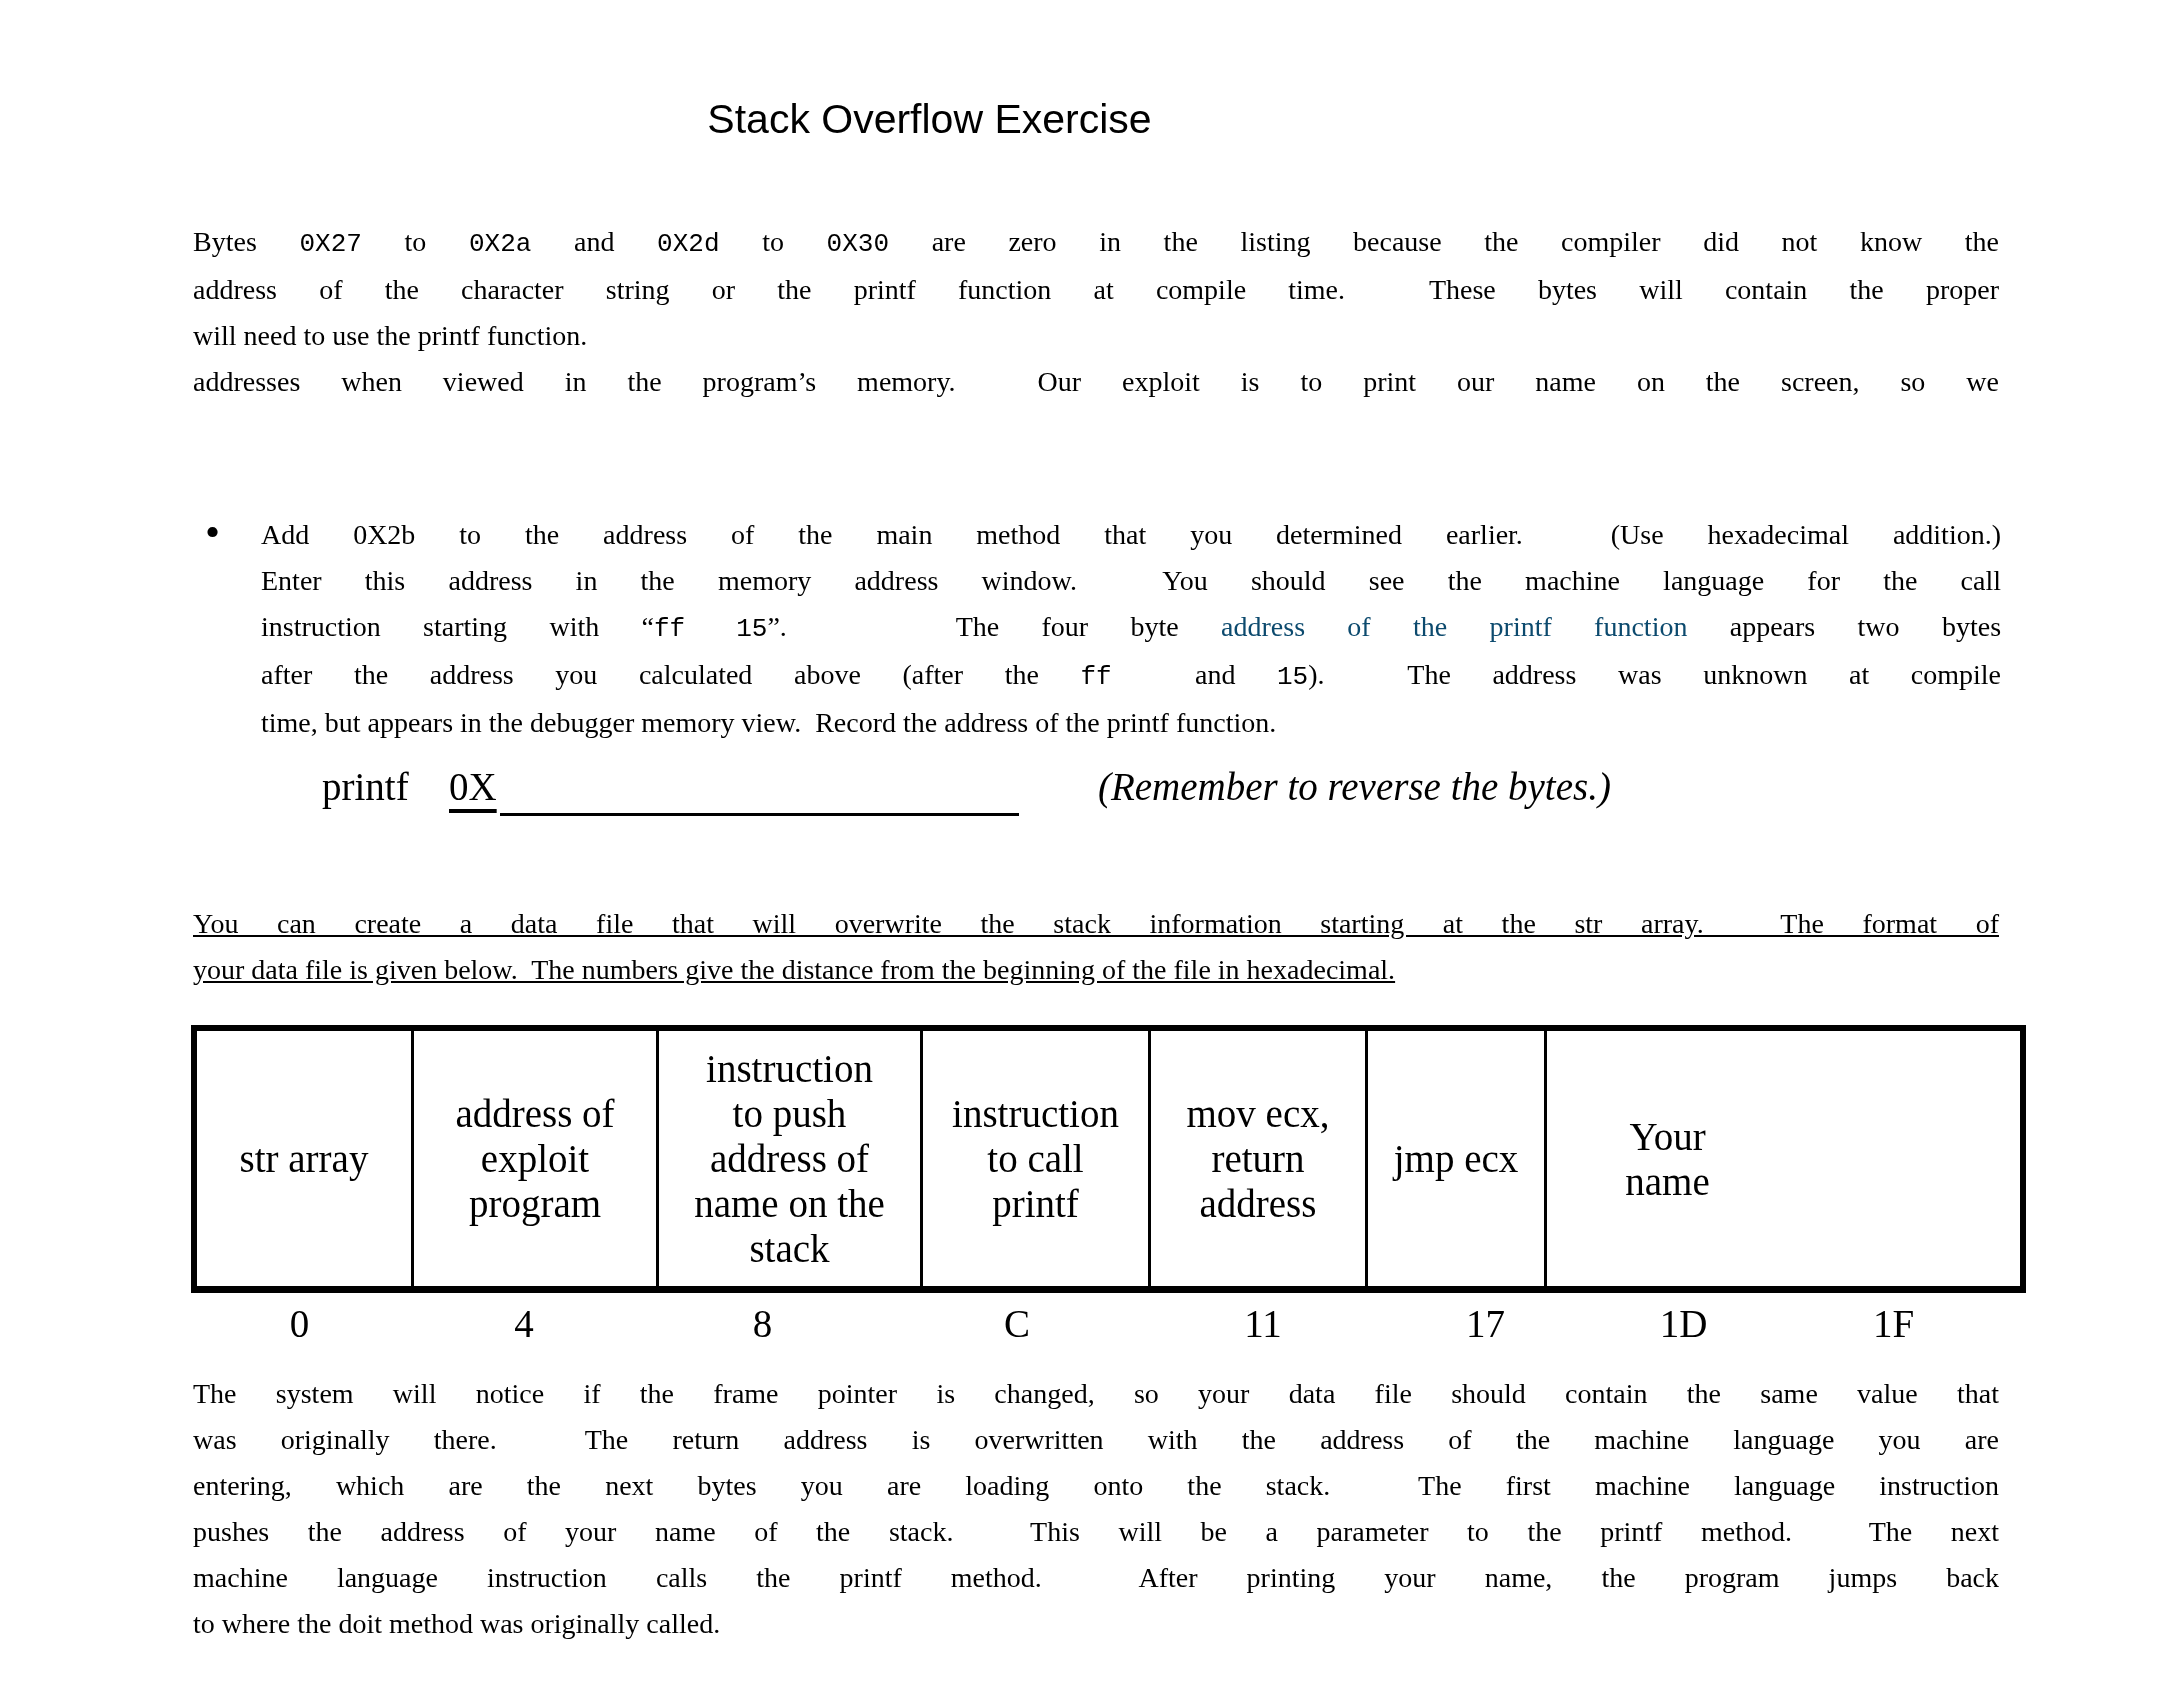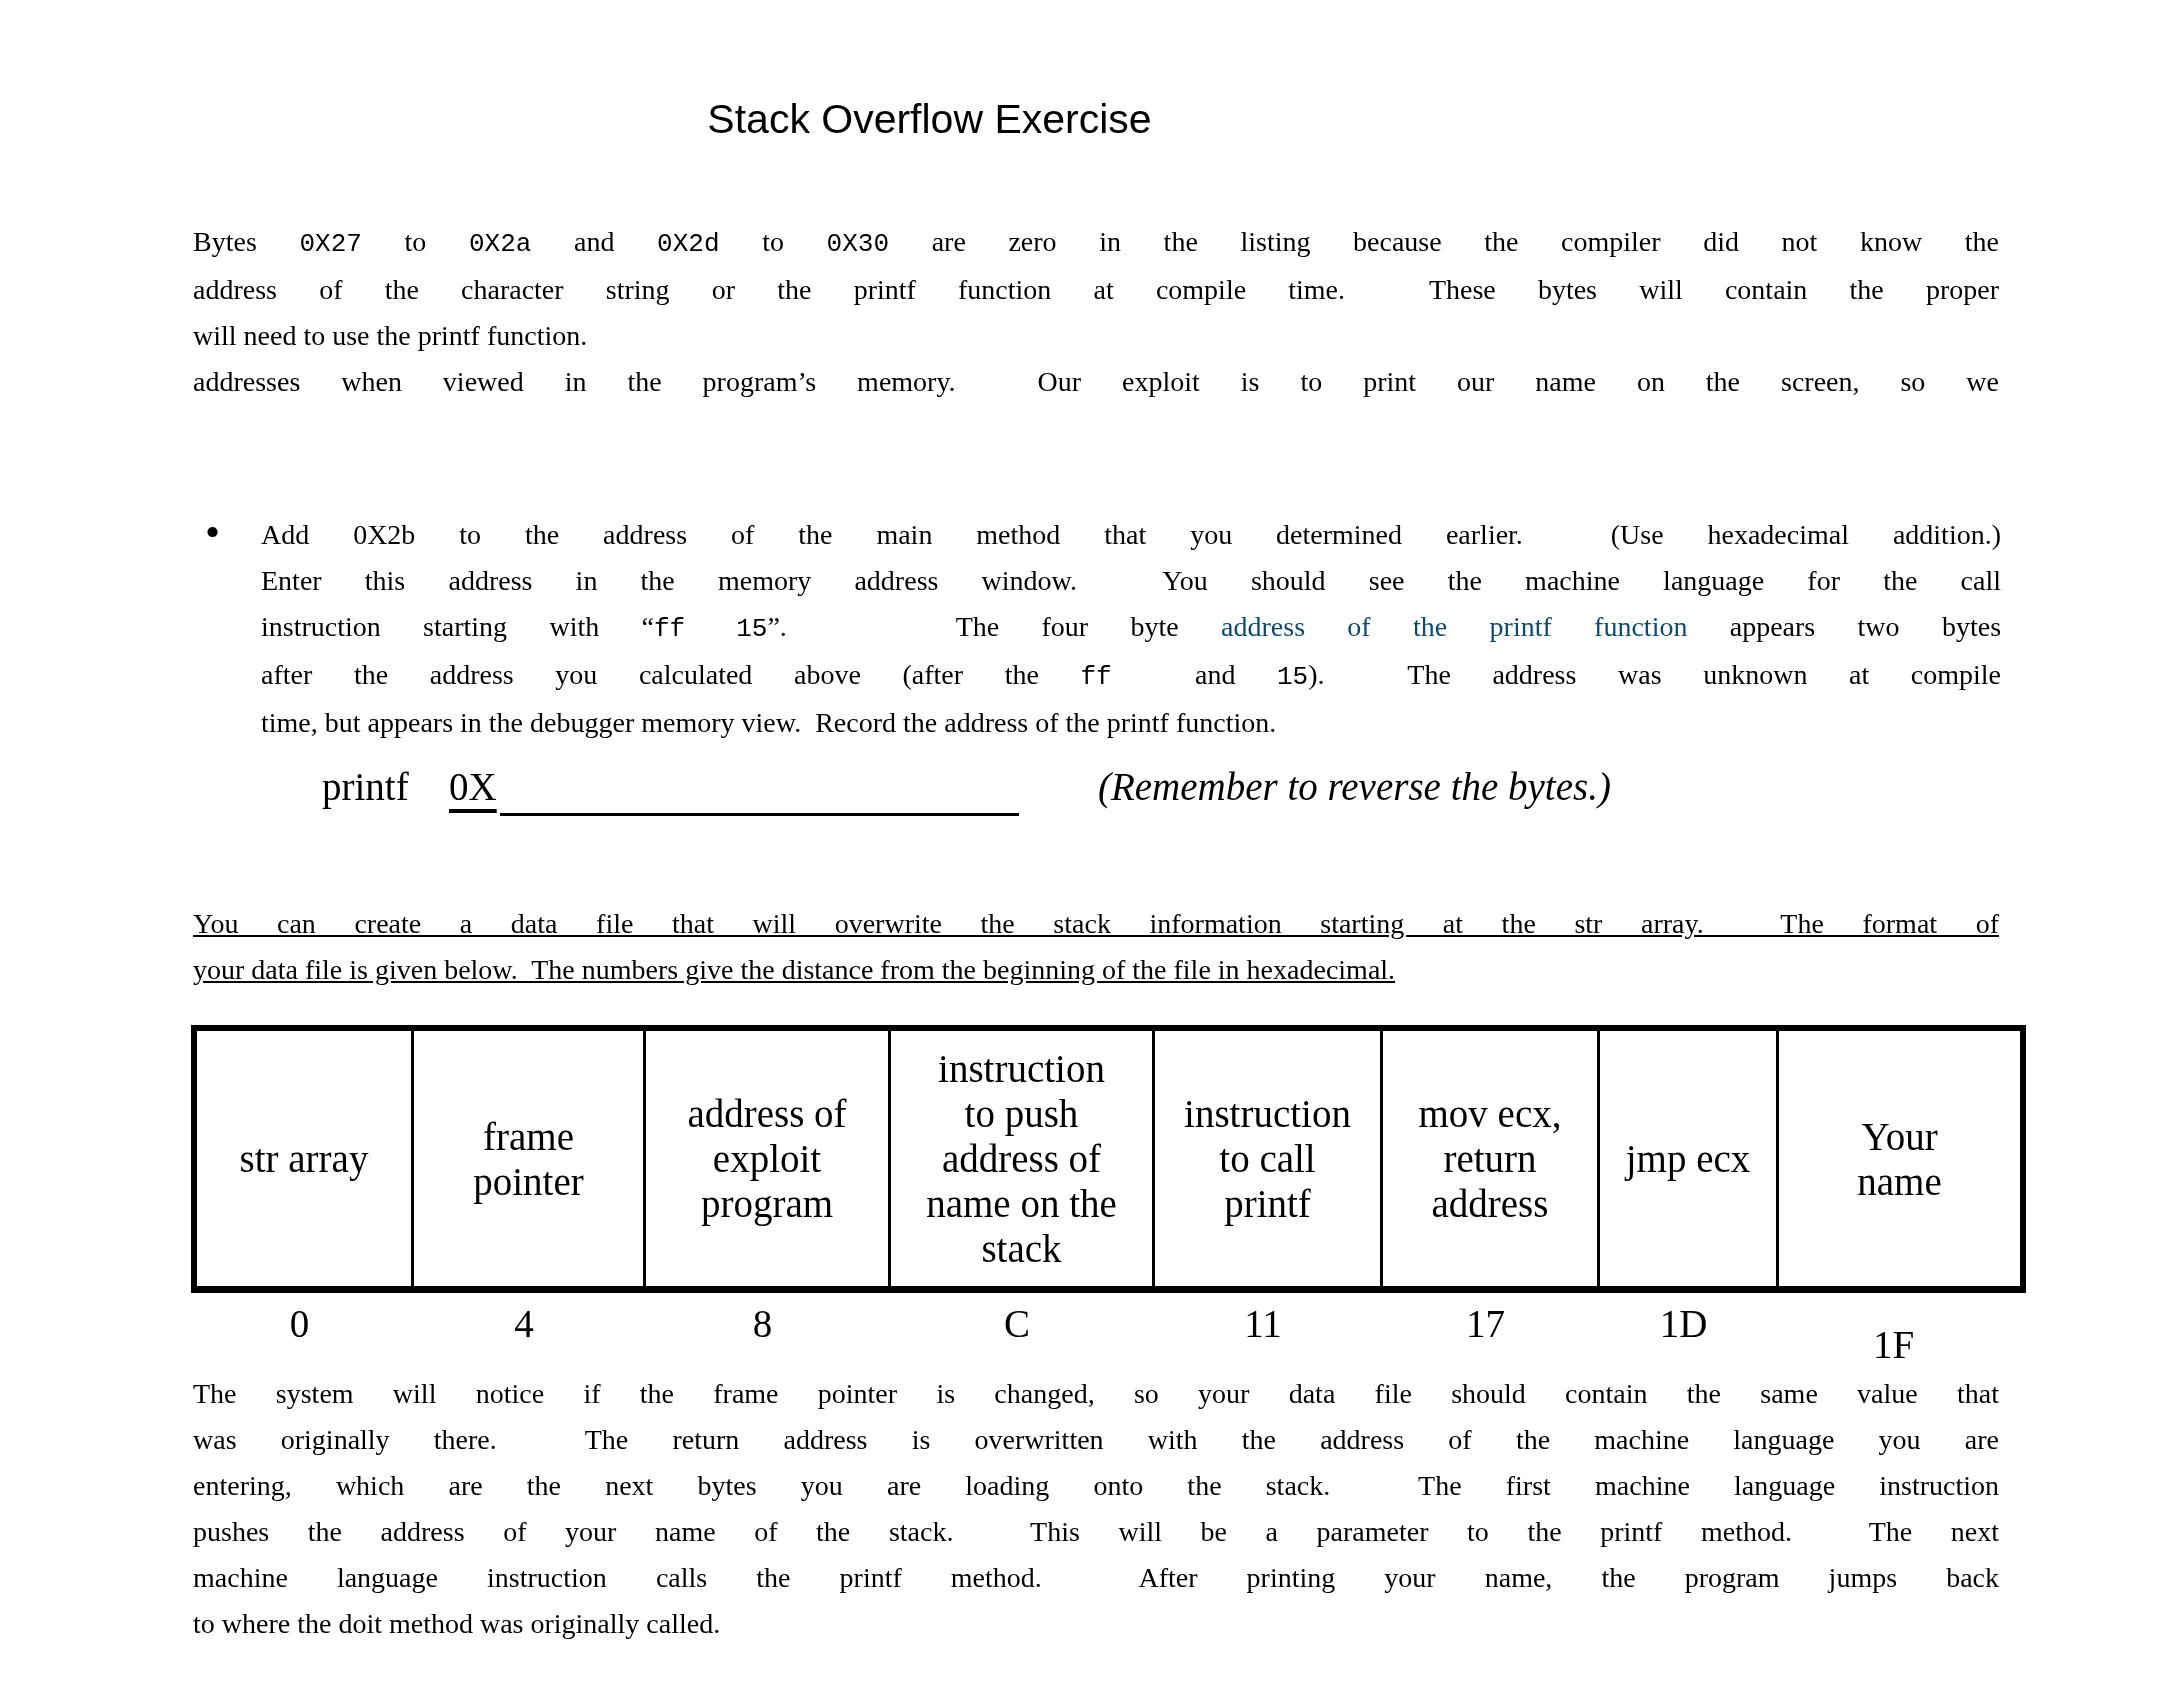--- a/index.html
+++ b/index.html
@@ -64,21 +64,21 @@
   }
   .cell:last-child { border-right: none; }
   .c0 { flex: 0 0 217px; } .c1 { flex: 0 0 232px; } .c2 { flex: 0 0 245px; }
   .c3 { flex: 0 0 264px; } .c4 { flex: 0 0 228px; } .c5 { flex: 0 0 217px; }
   .c6 { flex: 0 0 179px; } .c7 { flex: 0 0 241px; }
 
   #offsets-row { left: 191px; top: 1301px; width: 1835px; display: flex; font-size: 39px; }
   .ocell { text-align: center; }
   .o0 { flex: 0 0 217px; } .o1 { flex: 0 0 232px; } .o2 { flex: 0 0 245px; }
   .o3 { flex: 0 0 264px; } .o4 { flex: 0 0 228px; } .o5 { flex: 0 0 217px; }
-  .o6 { flex: 0 0 179px; } .o7 { flex: 0 0 241px; margin-top: 21px; }
+  .o6 { flex: 0 0 179px; } .o7 { flex: 0 0 241px; }
 
   #closing-para { left: 193px; top: 1371px; width: 1806px; }
 
   .run-mono { font-family: "Liberation Mono", monospace; font-size: 0.93em; }
   .run-link { color: #0c4a6e; }
 </style>
 </head>
 <body>
 
 <div id="doc-title" class="abs">Stack Overflow Exercise</div>
@@ -107,22 +107,20 @@
   <span id="printf-remark">(Remember to reverse the bytes.)</span>
 </div>
 
 <div id="datafile-para" class="abs para">
   <div class="tline"><span>You can create a data file that will overwrite the stack information starting at the str array.  The format of</span></div>
   <div class="tline last"><span>your data file is given below.  The numbers give the distance from the beginning of the file in hexadecimal.</span></div>
 </div>
 
 <div id="format-table" class="abs">
   <div class="cell c0">str array</div>
-  <div class="cell c1">frame
-pointer</div>
   <div class="cell c2">address of
 exploit
 program</div>
   <div class="cell c3">instruction
 to push
 address of
 name on the
 stack</div>
   <div class="cell c4">instruction
 to call

